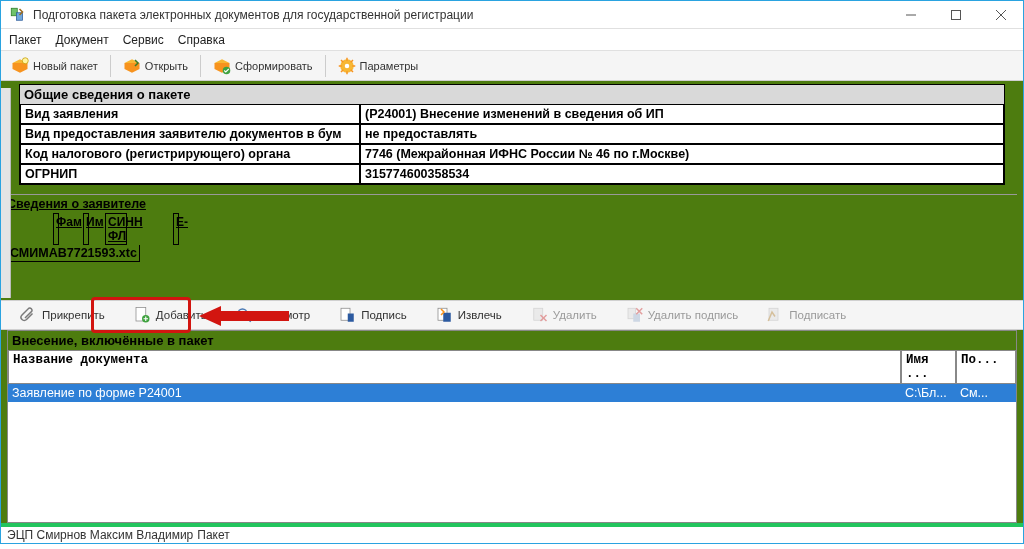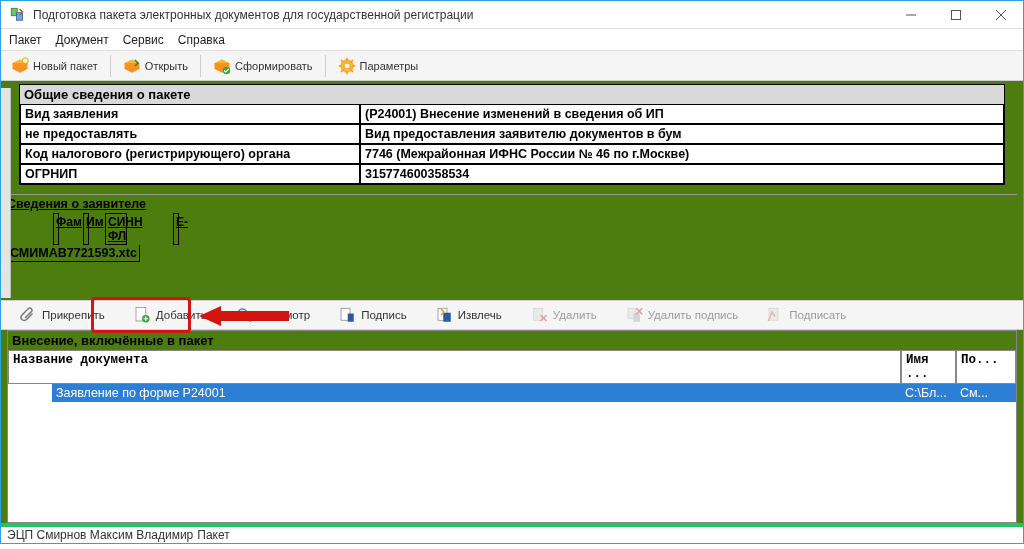--- a/index.html
+++ b/index.html
@@ -39,21 +39,21 @@
   .doc-btn.disabled svg { opacity: 0.45; }
 
   .highlight-box { position: absolute; border: 3px solid #d21510; border-radius: 4px; pointer-events: none; }
   .arrow { position: absolute; pointer-events: none; }
 
   .docs-panel { margin: 0 6px; border: 1px solid #888; flex: 1; display: flex; flex-direction: column; min-height: 0; }
   .docs-h { font-weight: bold; font-size: 13px; padding: 2px 4px; }
   .docs-head { display: grid; grid-template-columns: 1fr 55px 60px; font-family: Liberation Mono, monospace; }
   .docs-head .col { border: 1px solid #888; padding: 2px 4px; font-weight: bold; font-size: 12.5px; background: #fff; }
   .docs-body { flex: 1; overflow: auto; background: #fff; }
-  .docs-row { display: grid; grid-template-columns: 1fr 55px 60px; padding-left: 44px; }
+  .docs-row { display: grid; grid-template-columns: 1fr 55px 60px; }
   .docs-row .c { padding: 2px 4px; font-size: 12.5px; color: #fff; background: #2d7fd6; white-space: nowrap; overflow: hidden; text-overflow: ellipsis; }
 
   .statusbar { height: 20px; background: #fff; border-top: 4px solid #22c55e; display: flex; align-items: center; padding: 0 6px; gap: 4px; font-size: 12px; color: #333; }
 
   .left-strip { position: absolute; left: 1px; top: 88px; width: 10px; height: 210px; background: #e4e4e4; border-right: 1px solid #bcbcbc; }
 </style>
 </head>
 <body>
 
 <div class="window">
@@ -130,22 +130,22 @@
         </svg>
       <span>Параметры</span>
     </div>
   </div>
 
   <div class="panel">
     <div class="panel-h">Общие сведения о пакете</div>
     <div class="grid2">
       <div class="cell b">Вид заявления</div>
       <div class="cell b">(Р24001) Внесение изменений в сведения об ИП</div>
+      <div class="cell b">Вид предоставления заявителю документов в бум</div>
       <div class="cell b">не предоставлять</div>
-      <div class="cell b">Вид предоставления заявителю документов в бум</div>
       <div class="cell b">Код налогового (регистрирующего) органа</div>
       <div class="cell b">7746 (Межрайонная ИФНС России № 46 по г.Москве)</div>
       <div class="cell b">ОГРНИП</div>
       <div class="cell b">315774600358534</div>
     </div>
   </div>
 
   <div class="applicant-wrap">
     <div class="applicant-h">Сведения о заявителе</div>
     <div class="applicant-grid">

